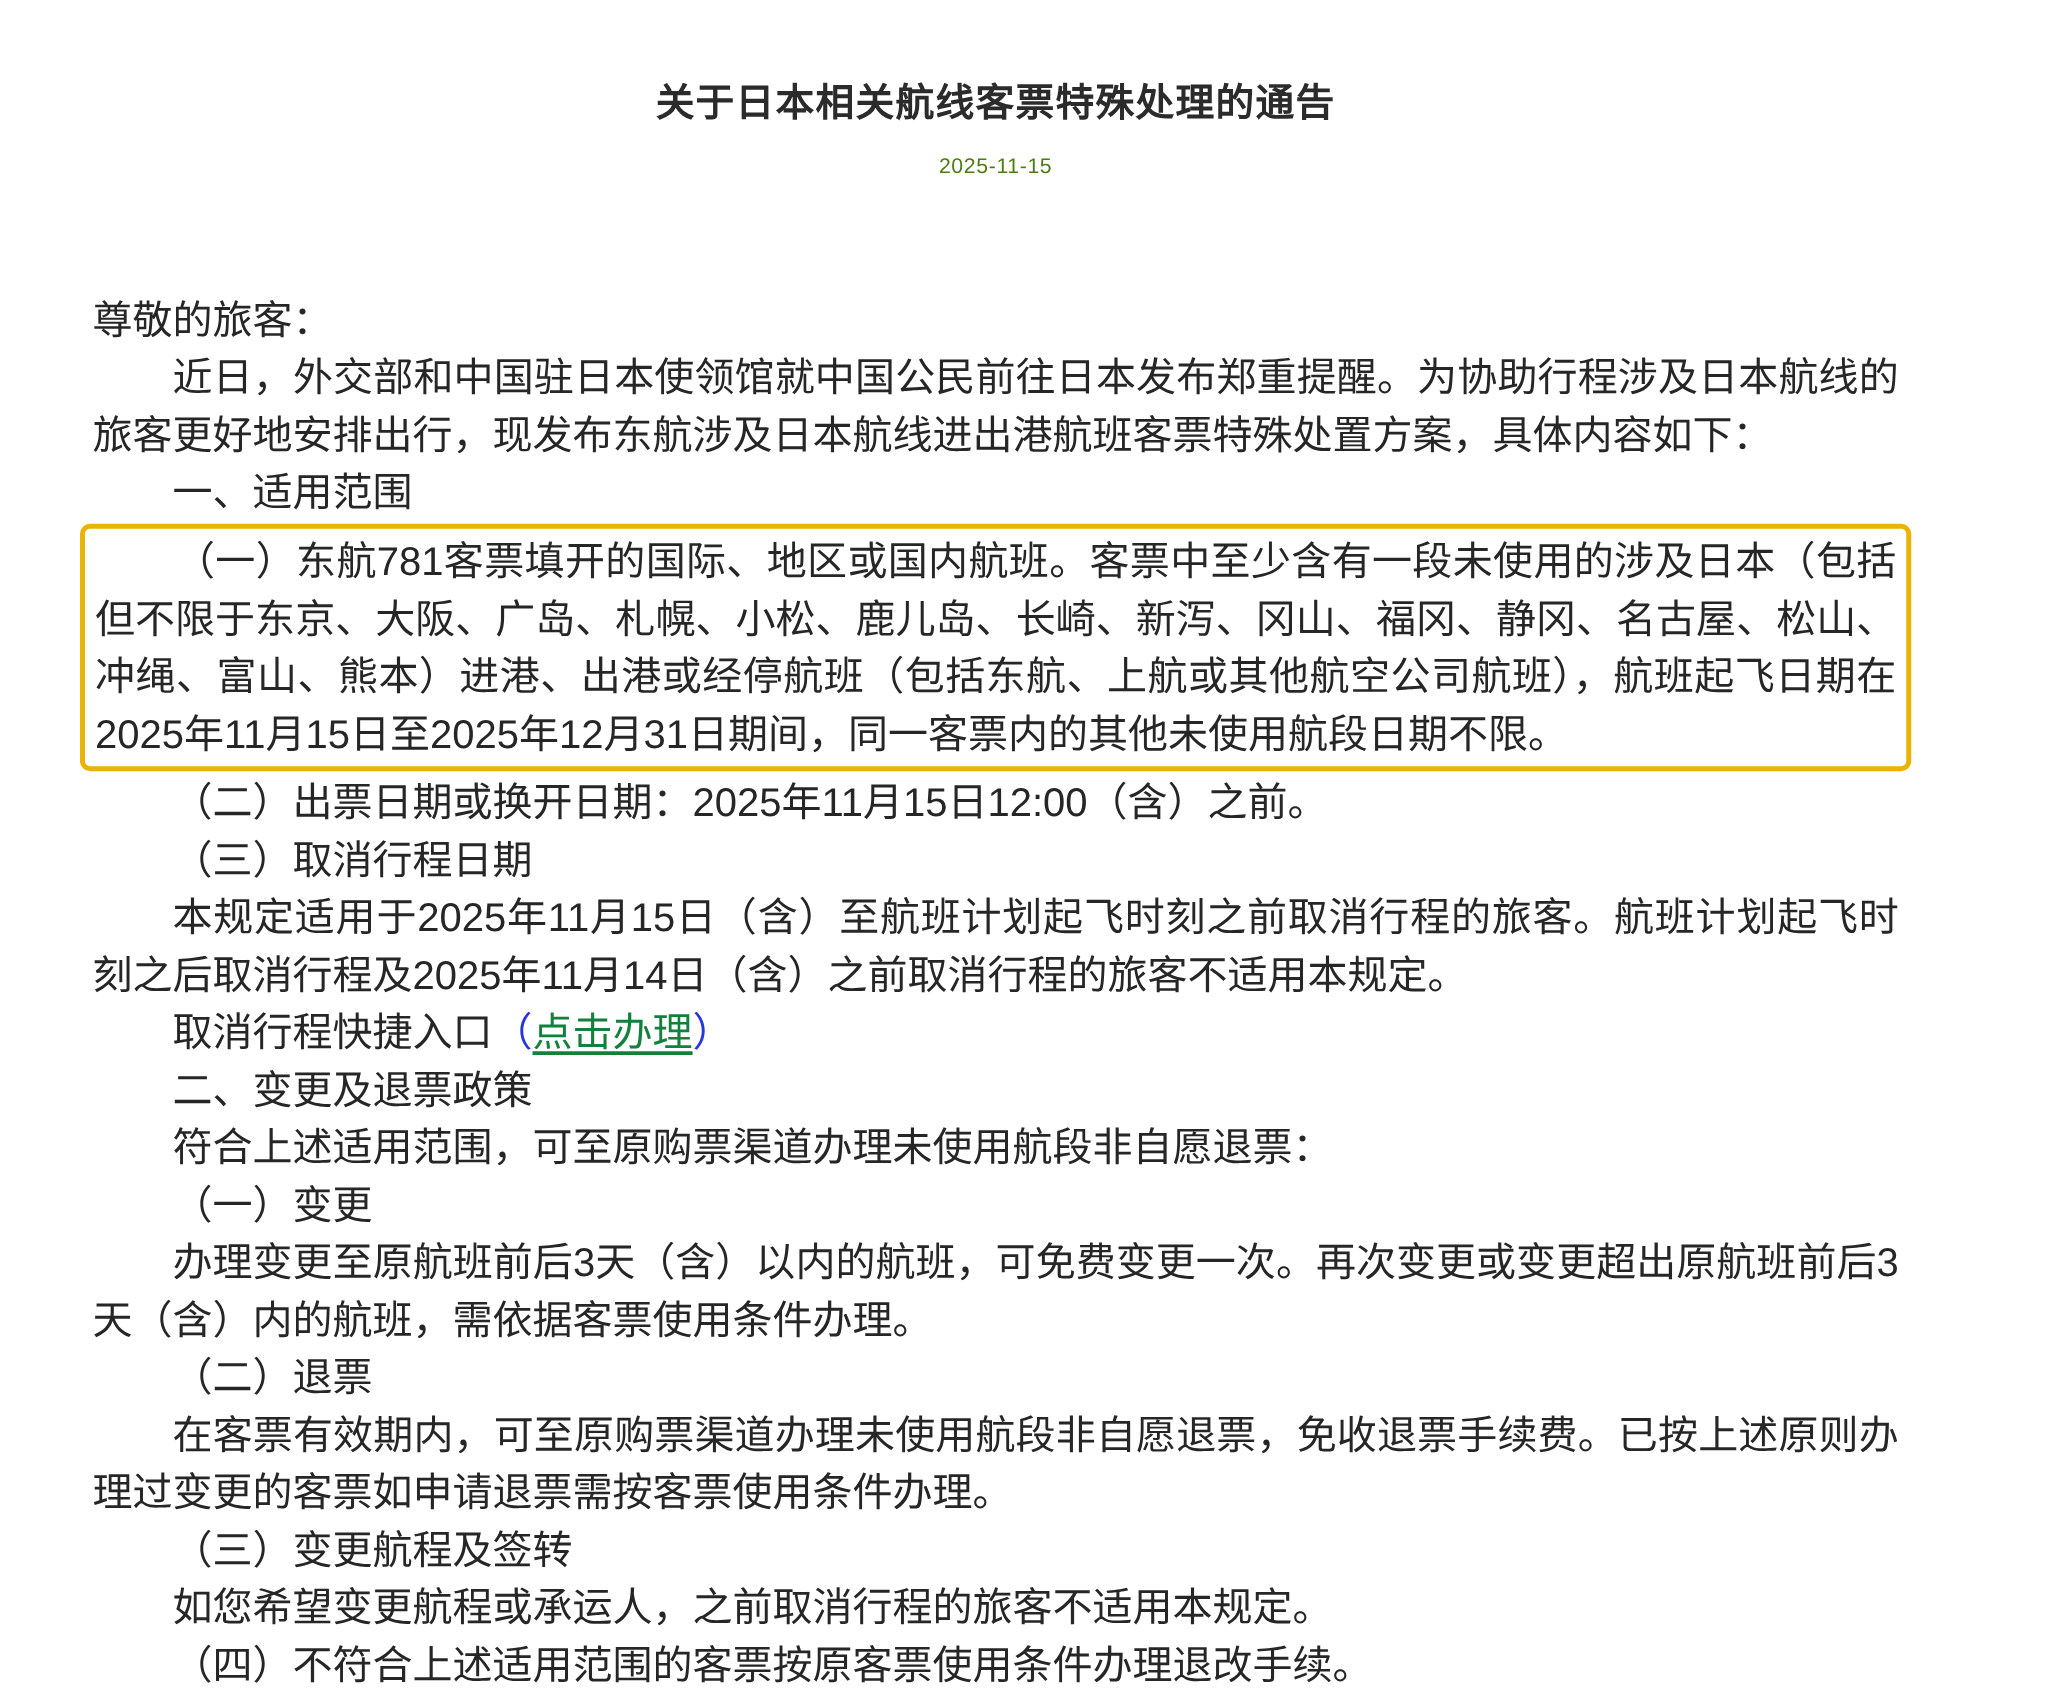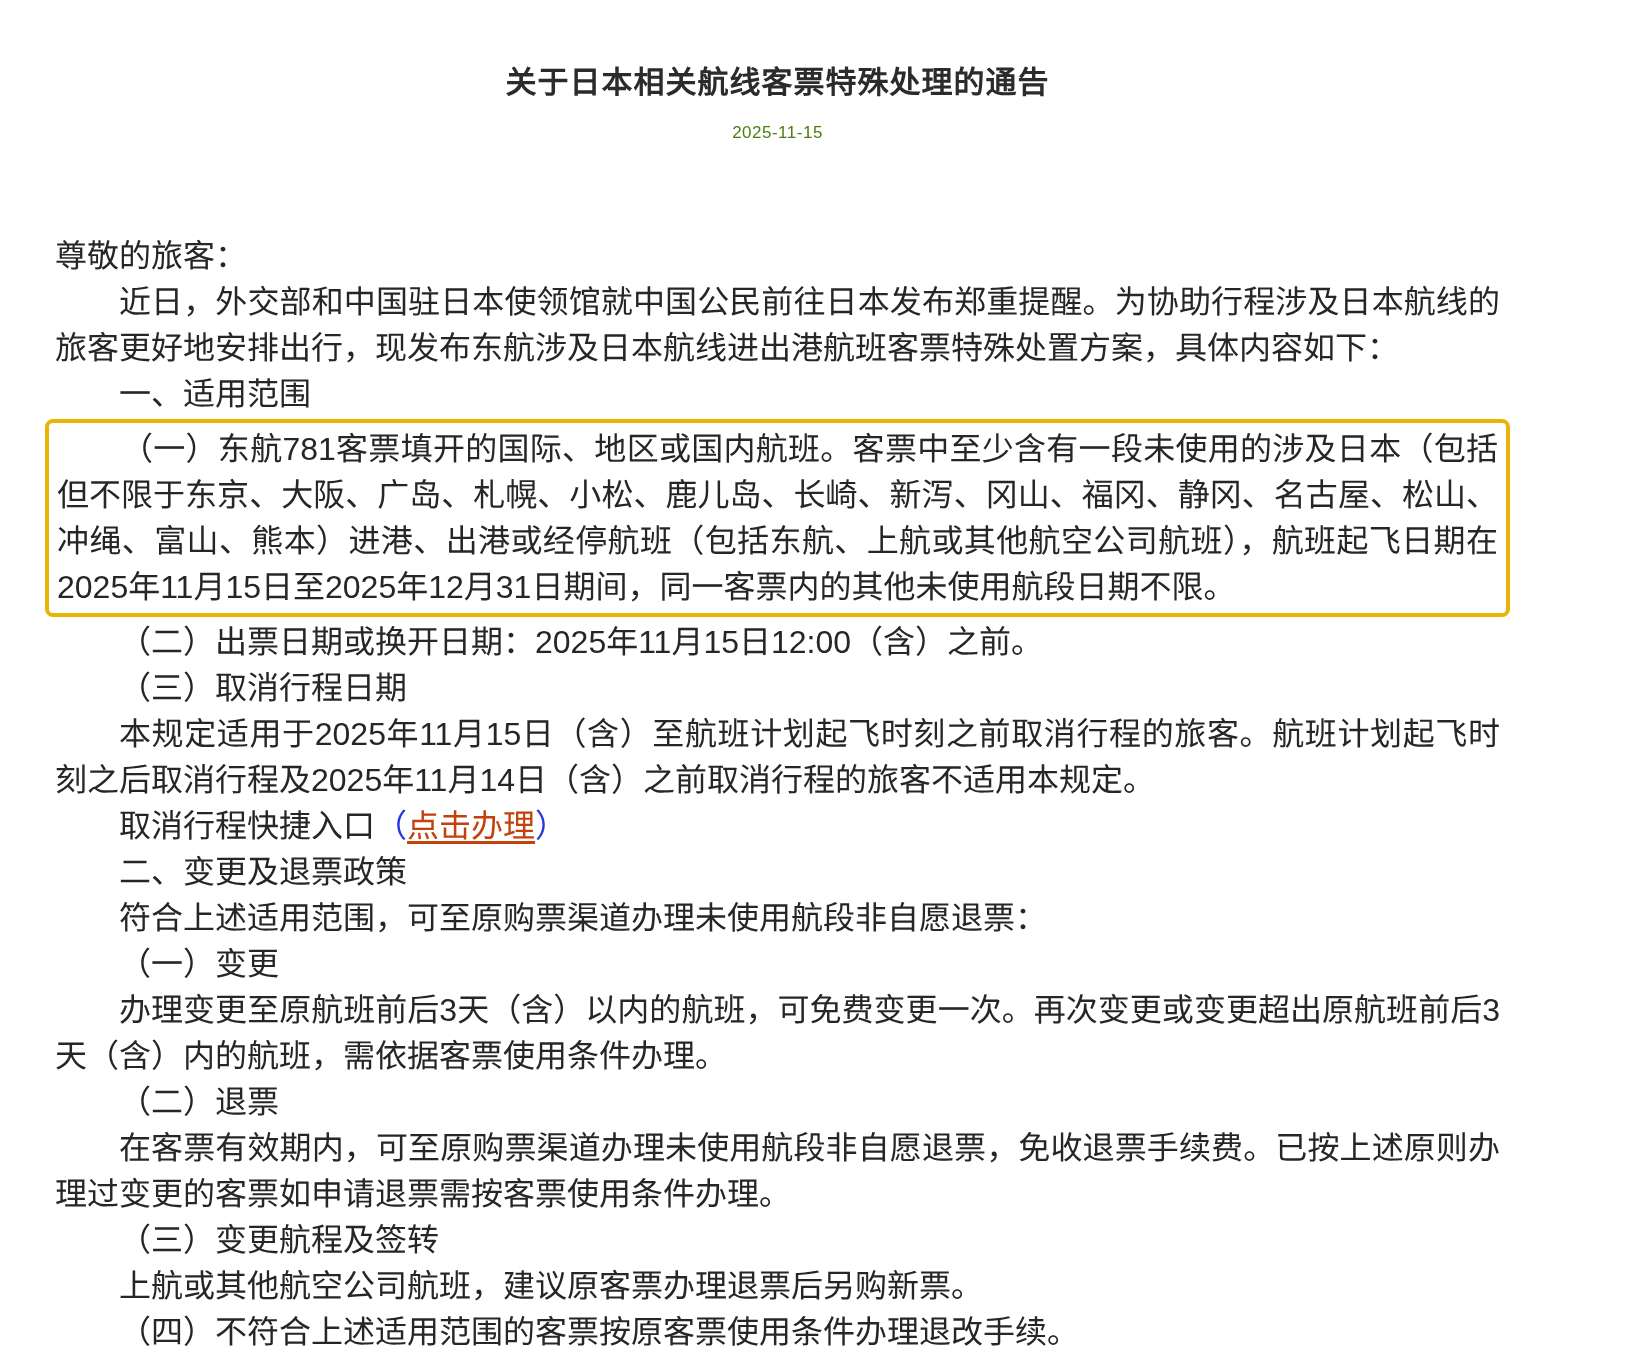--- a/index.html
+++ b/index.html
@@ -9,21 +9,21 @@
   }
   body {
     width: 1640px;
     height: 1356px;
     overflow: hidden;
     font-family: "Liberation Sans", "DejaVu Sans", sans-serif;
     color: #262626;
     -webkit-font-smoothing: antialiased;
   }
   .notice {
-    margin-left: 55px;
+    margin-left: 74px;
     width: 1445px;
   }
   .notice-title {
     padding-top: 36px;
     text-align: center;
     font-size: 31px;
     font-weight: 700;
     color: #2b2b2b;
     letter-spacing: 1px;
   }
@@ -42,21 +42,21 @@
   }
   .para { margin: 0; }
   .indent { text-indent: 2em; }
   .highlight-box {
     border: 4px solid #eab308;
     border-radius: 8px;
     padding: 3px 8px;
     margin: 2px -10px 2px -10px;
   }
   .inline-link {
-    color: #c2410c;
+    color: #15803d;
     text-decoration: underline;
     text-underline-offset: 4px;
     cursor: pointer;
   }
   .link-paren {
     color: #2636e0;
     text-decoration: none;
   }
 </style>
 </head>
@@ -95,18 +95,18 @@
     <p class="para indent">（一）变更</p>
 
     <p class="para indent">办理变更至原航班前后3天（含）以内的航班，可免费变更一次。再次变更或变更超出原航班前后3天（含）内的航班，需依据客票使用条件办理。</p>
 
     <p class="para indent">（二）退票</p>
 
     <p class="para indent">在客票有效期内，可至原购票渠道办理未使用航段非自愿退票，免收退票手续费。已按上述原则办理过变更的客票如申请退票需按客票使用条件办理。</p>
 
     <p class="para indent">（三）变更航程及签转</p>
 
-    <p class="para indent">上航或其他航空公司航班，建议原客票办理退票后另购新票。</p>
+    <p class="para indent">如您希望变更航程或承运人，之前取消行程的旅客不适用本规定。</p>
 
     <p class="para indent">（四）不符合上述适用范围的客票按原客票使用条件办理退改手续。</p>
 
   </div>
 </div>
 
 </body></html>

